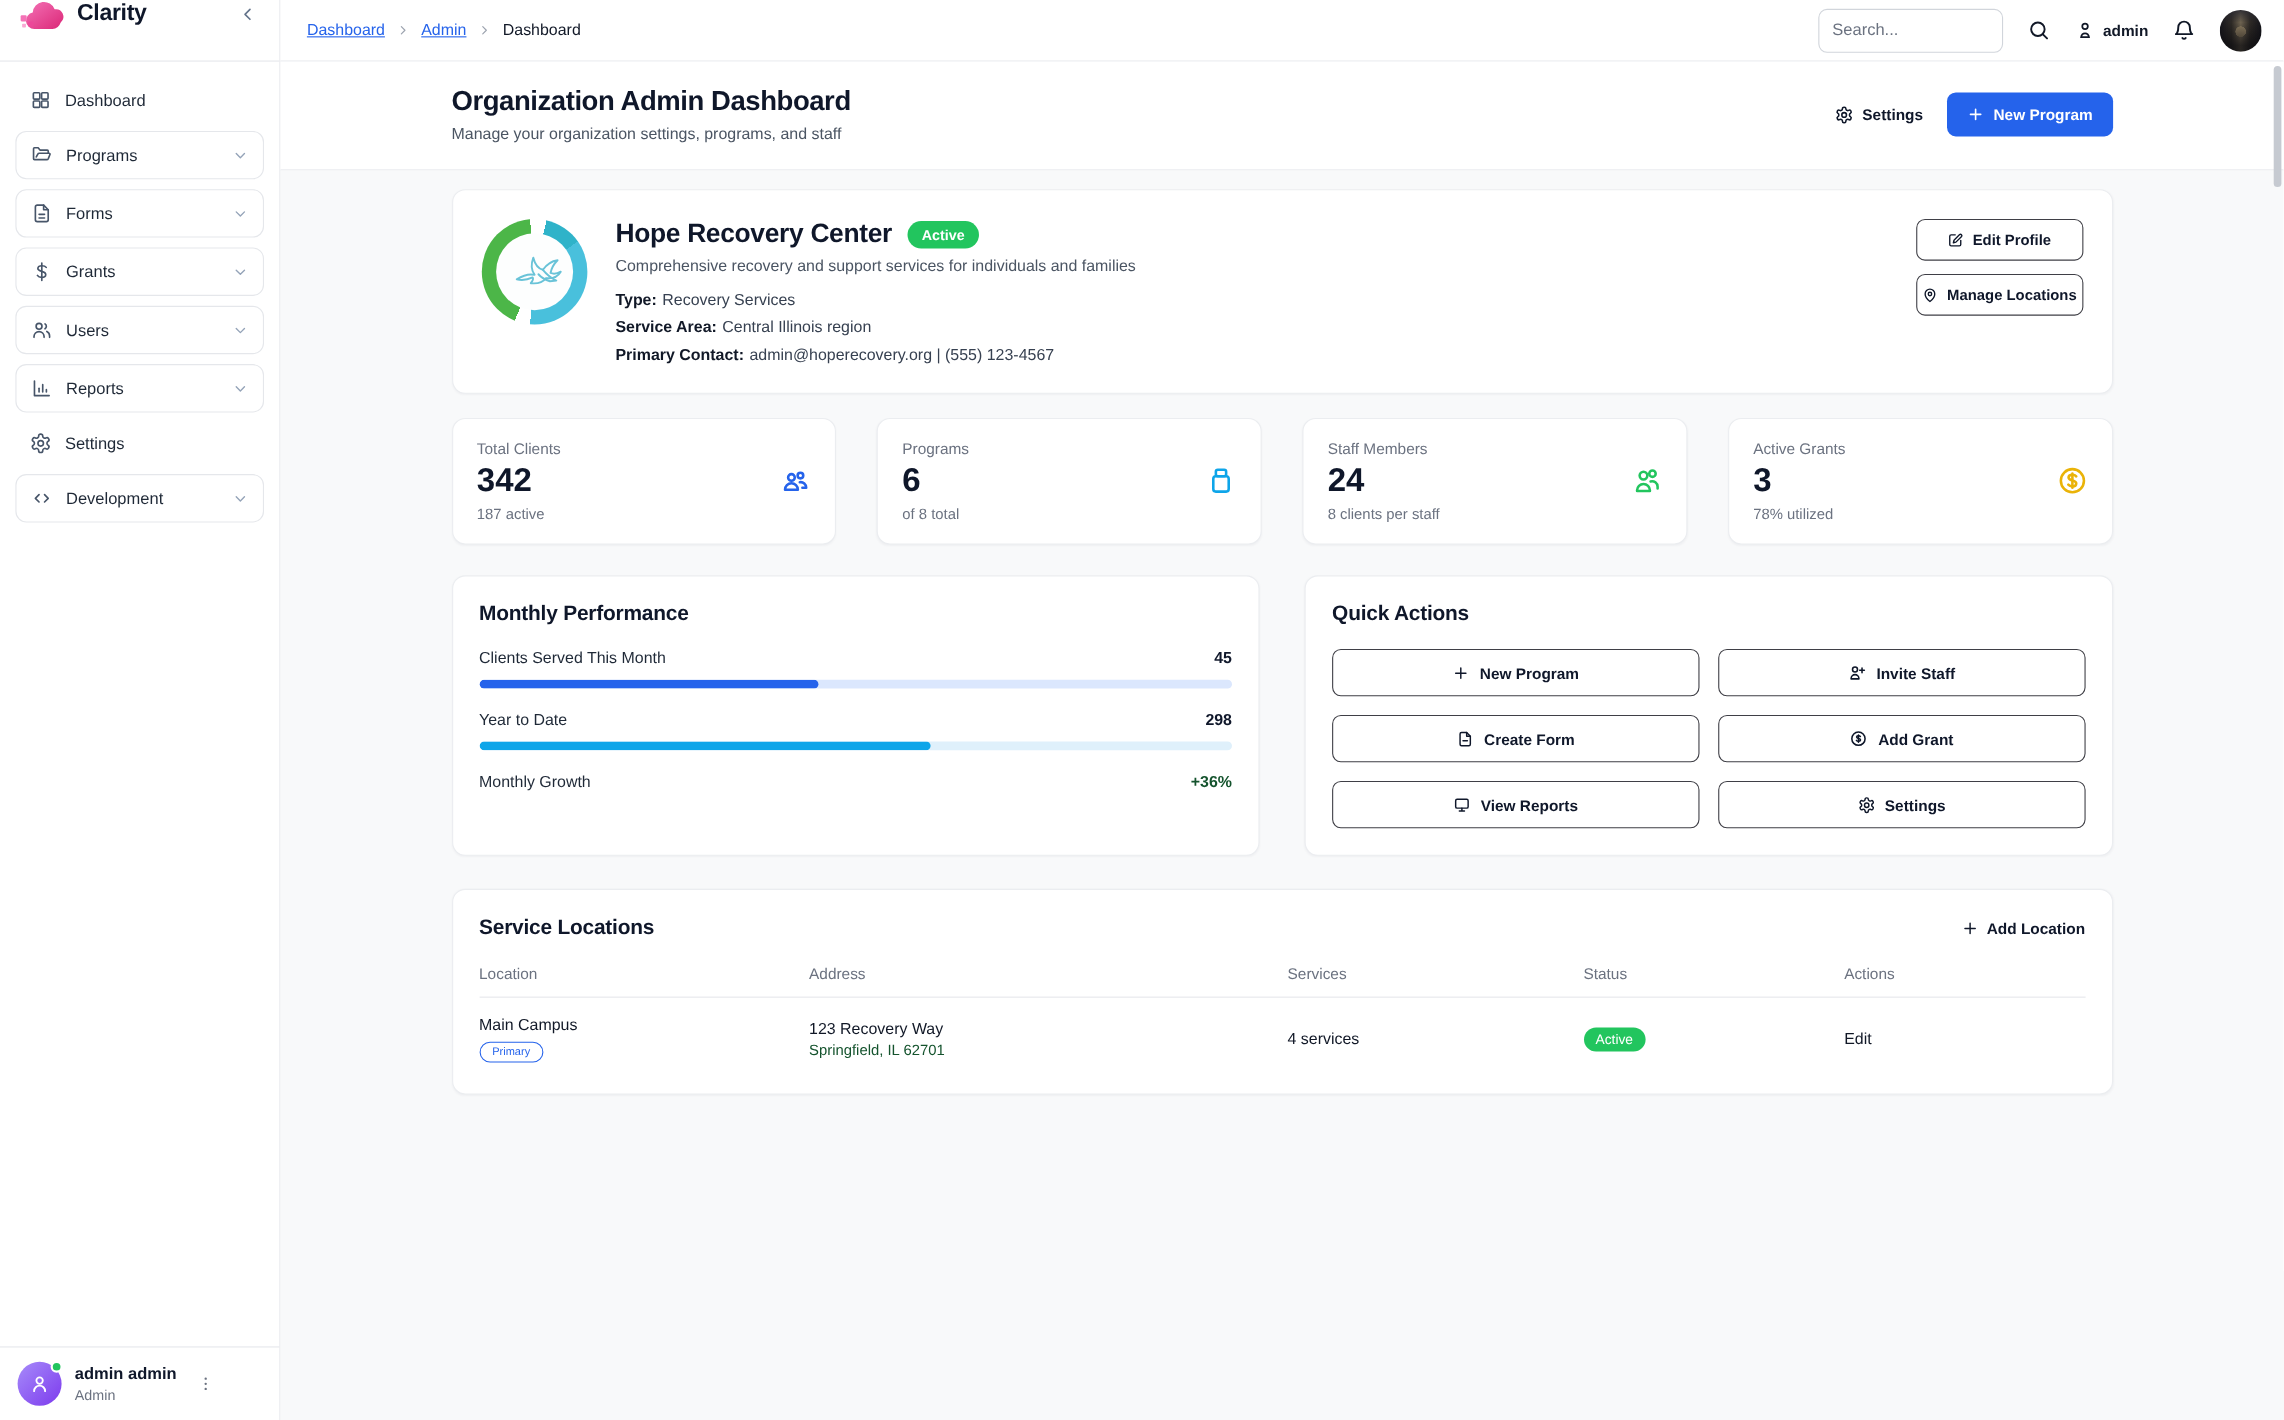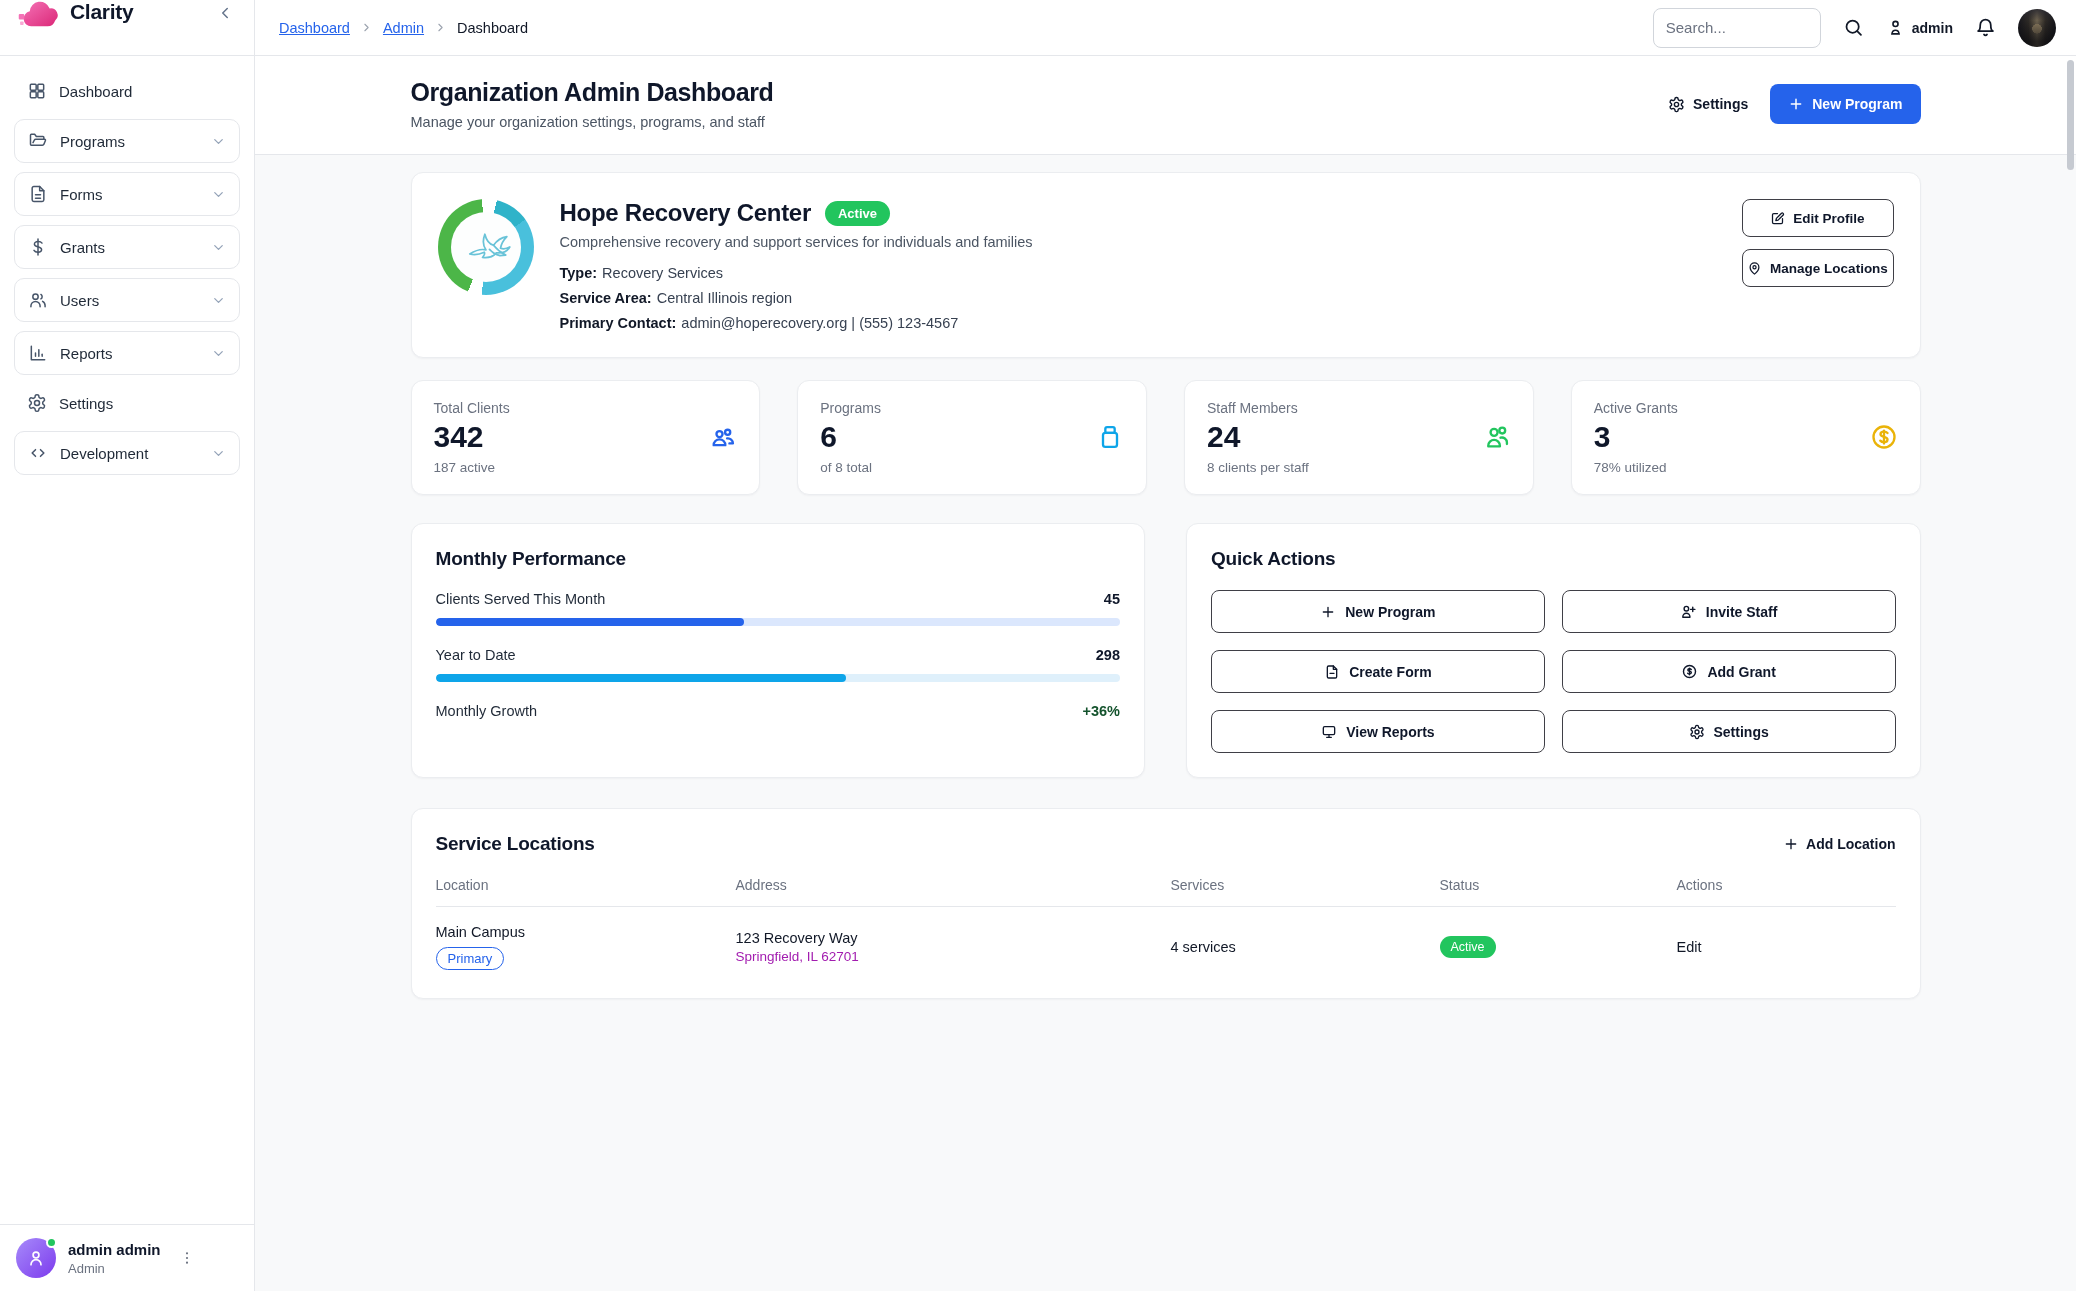--- a/index.html
+++ b/index.html
@@ -95,23 +95,23 @@
   .qa-btn { display:flex; align-items:center; justify-content:center; gap:9px; height:43px; background:#fff; border:1px solid #3f3f46; border-radius:8px; font-size:14px; font-weight:700; color:#0f172a; font-family:inherit; cursor:pointer; }
 
   
   .loc-card { margin-top:30px; padding:24px 24px 28px 24px; margin-bottom:30px; }
   .loc-head { display:flex; align-items:center; }
   .add-loc { margin-left:auto; display:flex; align-items:center; gap:7px; font-size:14px; font-weight:700; color:#0f172a; background:none; border:none; cursor:pointer; }
   .loc-table { margin-top:22px; }
   .loc-cols { display:grid; grid-template-columns:300px 435px 269px 237px 1fr; font-size:14px; color:#6b7280; padding-bottom:13px; border-bottom:1px solid #e5e7eb; }
   .loc-row { display:grid; grid-template-columns:300px 435px 269px 237px 1fr; padding-top:17px; align-items:center; }
   .loc-name { font-size:14.5px; color:#111827; }
-  .badge-outline { display:inline-block; border-radius:999px; font-size:13px; padding:3px 11px; margin-top:7px; background:#fff; }
+  .badge-outline { display:inline-block; border-radius:999px; font-size:10px; padding:3px 11px; margin-top:7px; background:#fff; }
   .addr1 { font-size:14.5px; color:#111827; }
-  .addr2 { font-size:13.5px; color:#a21caf; margin-top:3px; }
+  .addr2 { font-size:13.5px; color:#14532d; margin-top:3px; }
   .cell-text { font-size:14.5px; color:#111827; }
   .status-pill { display:inline-block; border-radius:999px; font-size:12.5px; font-weight:400; color:#fff; padding:4px 11px; }
   .link-btn { font-size:14.5px; color:#111827; background:none; border:none; cursor:pointer; font-family:inherit; }
 
   .scrollbar-thumb { position:absolute; right:2px; top:60px; width:7px; height:110px; border-radius:4px; background:#c6cad1; }
 </style>
 </head>
 <body>
 
 <div class="app">

